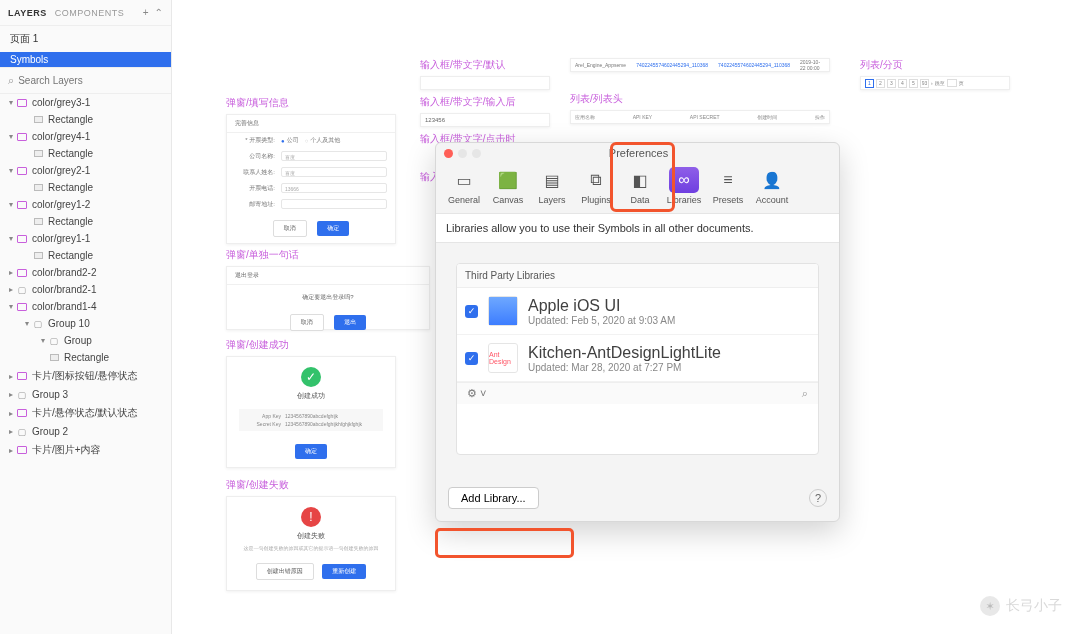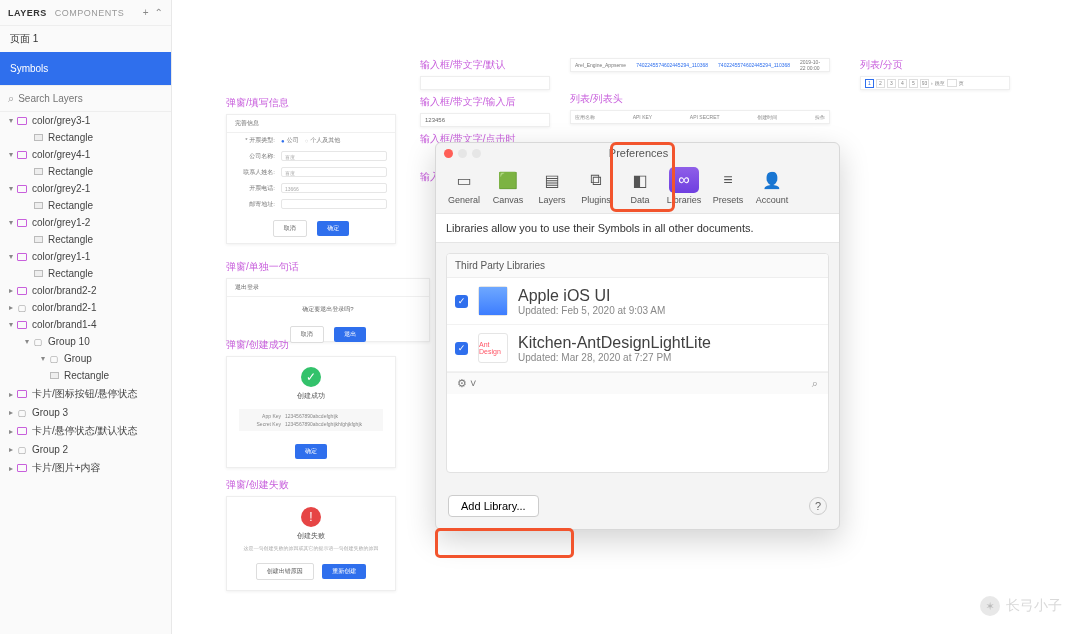--- a/index.html
+++ b/index.html
@@ -7,21 +7,21 @@
 
 
 .sidebar { position: absolute; left: 0; top: 0; width: 172px; height: 634px; background: #fafafa; border-right: 1px solid #e8e8e8; }
 .tabs { display:flex; align-items:center; height: 26px; padding: 0 8px; border-bottom: 1px solid #eee; }
 .tabs .tab { font-size: 9px; color:#999; letter-spacing: .5px; margin-right: 8px; cursor: pointer; }
 .tabs .tab.active { color:#333; font-weight: 600; }
 .tabs .spacer { flex:1; }
 .tabs .ic { font-size: 10px; color:#888; margin-left:6px; cursor:pointer; }
 
 .pageLabel { font-size: 10px; color:#333; padding: 6px 10px; }
-.symbolsRow { background:#2f6fed; color:#fff; font-size:10px; padding:11px 10px; }
+.symbolsRow { background:#2f6fed; color:#fff; font-size:10px; padding:2px 10px; }
 
 .search { display:flex; align-items:center; padding:6px 8px; border-top:1px solid #eee; border-bottom:1px solid #eee; }
 .search span.mag { color:#999; font-size:11px; margin-right:4px; }
 .search input { border:none; background:transparent; font-size:10px; flex:1; outline:none; color:#666; }
 
 .layers { overflow:auto; }
 .layerRow { display:flex; align-items:center; padding: 3px 6px; font-size:10px; color:#444; white-space:nowrap; cursor:pointer; }
 .layerRow .arrow { width:10px; text-align:center; color:#888; font-size:8px; }
 .layerRow .icon { width:12px; height:10px; margin-right:4px; display:inline-flex; align-items:center; justify-content:center; }
 .layerRow.depth1 { padding-left: 6px; }
@@ -52,21 +52,21 @@
 .modal .titleTxt { flex:1; text-align:center; font-size:11px; color:#555; margin-left:-40px; }
 .hiBox1 { position:absolute; border:3px solid #f2542d; border-radius:6px; left:610px; top:142px; width:65px; height:70px; pointer-events:none; }
 
 .toolbar { display:flex; padding:4px 6px 8px 6px; justify-content:flex-start; gap:0; }
 .toolItem { width:44px; text-align:center; font-size:9px; color:#555; cursor:pointer; }
 .toolItem .ticon { width:30px; height:26px; margin:0 auto 2px auto; border-radius:5px; display:flex; align-items:center; justify-content:center; font-size:16px; }
 .toolItem.sel .ticon { background:linear-gradient(#8f5fe8,#6f3fe0); color:#fff; }
 .toolItem .txt { display:block; }
 
 .infoBar { background:#fff; border-top:1px solid #e5e5e5; border-bottom:1px solid #e5e5e5; padding:8px 10px; font-size:11px; color:#333; }
-.libList { background:#fff; margin:10px; border:1px solid #e2e2e2; border-radius:4px; height:220px; overflow:hidden; }
+.libList { background:#fff; margin:20px; border:1px solid #e2e2e2; border-radius:4px; height:192px; overflow:hidden; }
 .libHead { font-size:10px; color:#555; padding:6px 8px; border-bottom:1px solid #eee; background:#fafafa; }
 .libItem { display:flex; align-items:center; padding:8px; border-bottom:1px solid #f2f2f2; }
 .chk { width:13px; height:13px; border-radius:3px; background:#2f6fed; color:#fff; font-size:9px; display:flex; align-items:center; justify-content:center; margin-right:10px; }
 .thumb { width:30px; height:30px; border:1px solid #e5e5e5; border-radius:3px; margin-right:10px; display:flex; align-items:center; justify-content:center; font-size:7px; color:#f56; background:#fff; }
 .libName { font-size:16px; color:#404040; }
 .libSub { font-size:10px; color:#888; }
 .toolFoot { display:flex; align-items:center; padding:4px 10px; border-top:1px solid #eee; background:#fafafa; }
 .gear { font-size:11px; color:#777; }
 .searchR { margin-left:auto; font-size:11px; color:#999; }
 .bottomBar { display:flex; align-items:center; padding:12px 12px; }
@@ -276,21 +276,21 @@
             <span class="inp"></span>
           </div>
         </div>
       <div style="text-align:center;padding:4px 0;">
         <span class="btn btnPlain">取消</span>
         <span class="btn btnPrimary" style="margin-left:6px;">确定</span>
       </div>
     </div>
   </div>
 
-  <div class="ab" style="left:54px; top:260px; width:204px;">
+  <div class="ab" style="left:54px; top:248px; width:204px;">
     <div class="abTitle">弹窗/单独一句话</div>
     <div class="abBox" style="height:64px;">
       <div style="font-size:6px;padding:4px 8px;border-bottom:1px solid #f0f0f0;color:#666;">退出登录</div>
       <div style="text-align:center;font-size:6px;color:#666;padding:8px 0;">确定要退出登录吗?</div>
       <div style="text-align:center;">
         <span class="btn btnPlain">取消</span>
         <span class="btn btnPrimary" style="margin-left:6px;">退出</span>
       </div>
     </div>
   </div>

